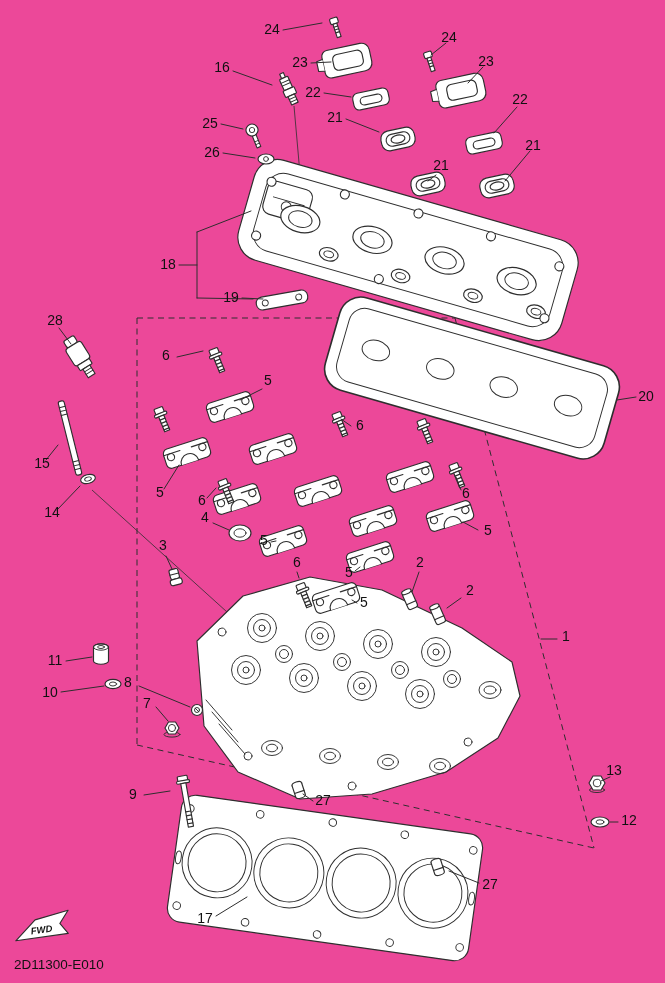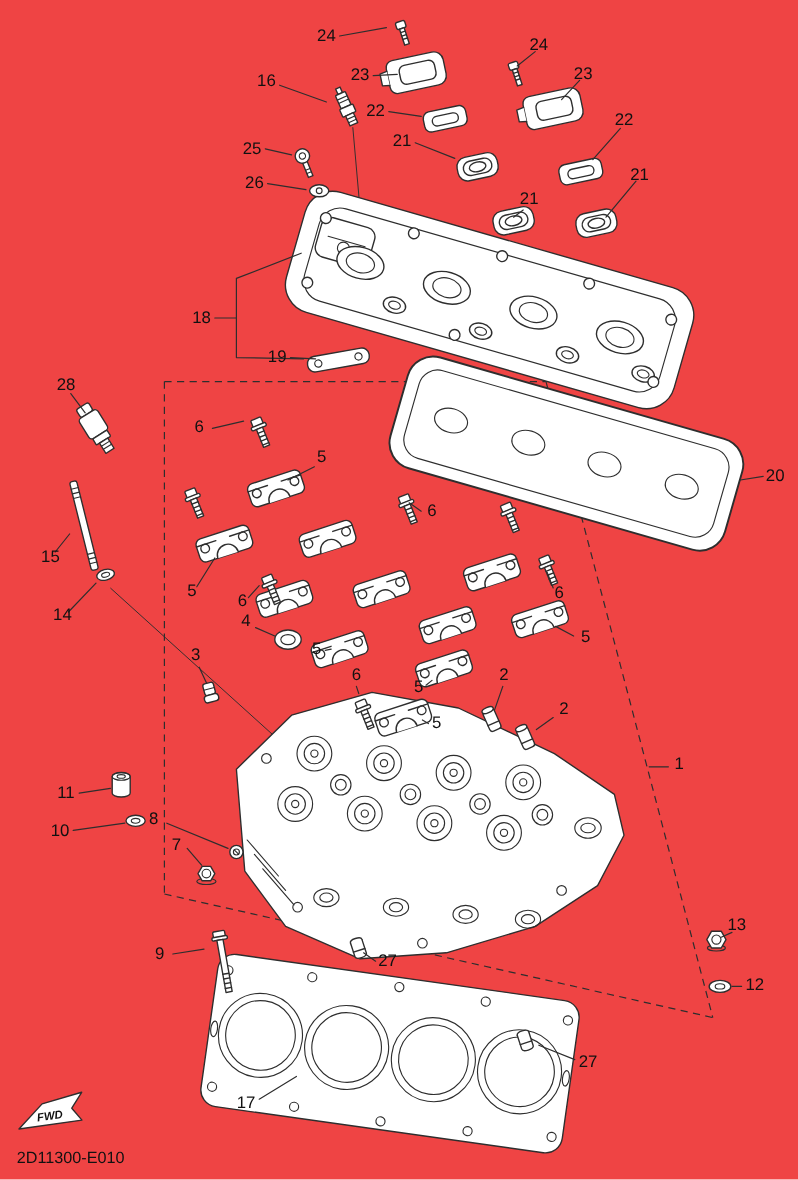--- a/index.html
+++ b/index.html
@@ -1,16 +1,16 @@
 <!DOCTYPE html>
 <html><head>
 <meta charset="utf-8">
 <style>
   html,body{margin:0;padding:0;background:#ffffff;}
-  .page{position:relative;width:665px;height:983px;background:#ef4444;overflow:hidden;
+  .page{position:relative;width:665px;height:983px;background:#ec4899;overflow:hidden;
         font-family:"Liberation Sans",sans-serif;}
   svg{display:block;}
   .p{fill:#fff;stroke:#2e2e2e;stroke-width:1.15;stroke-linejoin:round;stroke-linecap:round;}
   .t{fill:none;stroke:#2e2e2e;stroke-width:0.95;stroke-linejoin:round;stroke-linecap:round;}
   .t2{fill:#fff;stroke:#2e2e2e;stroke-width:1.6;stroke-linejoin:round;}
   .lead{fill:none;stroke:#2e2e2e;stroke-width:1;stroke-linecap:round;}
   .thin{fill:none;stroke:#2e2e2e;stroke-width:0.8;}
   .dash{fill:none;stroke:#2e2e2e;stroke-width:1;stroke-dasharray:6 4.5;}
   text.callout{font:14px "Liberation Sans",sans-serif;fill:#111;text-anchor:middle;}
   .code-text{font:13.5px "Liberation Sans",sans-serif;fill:#111;}

